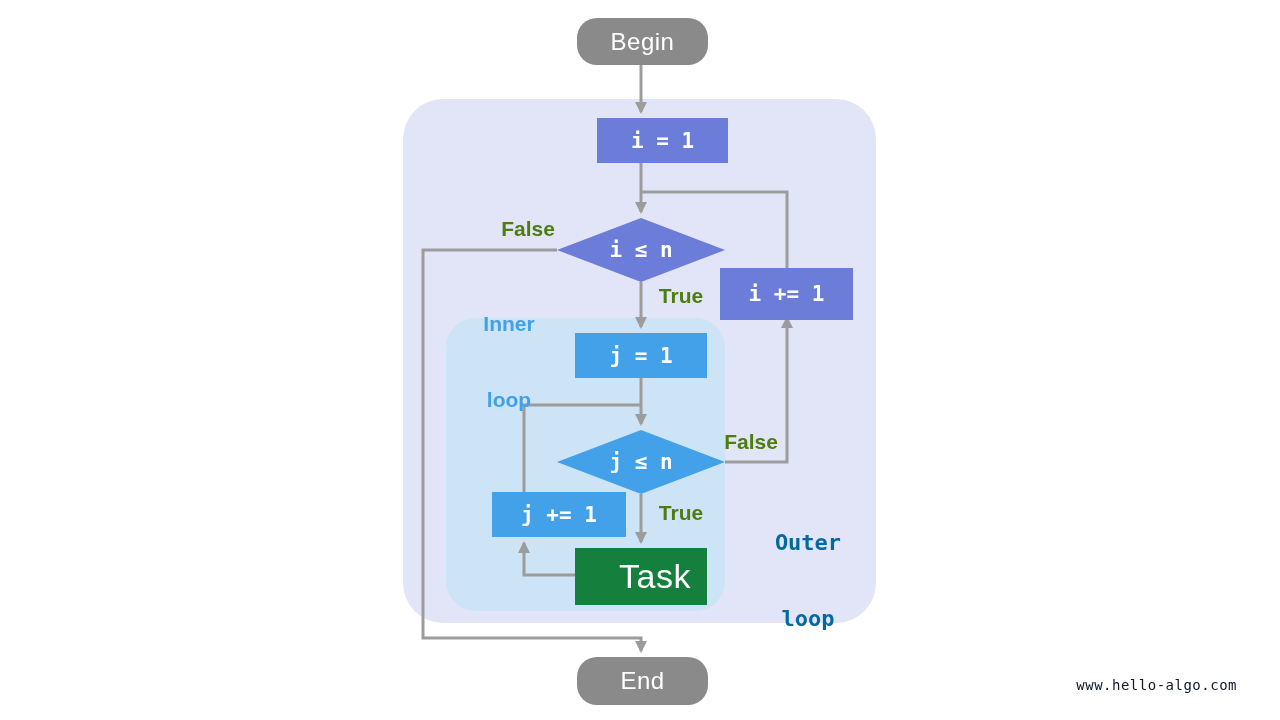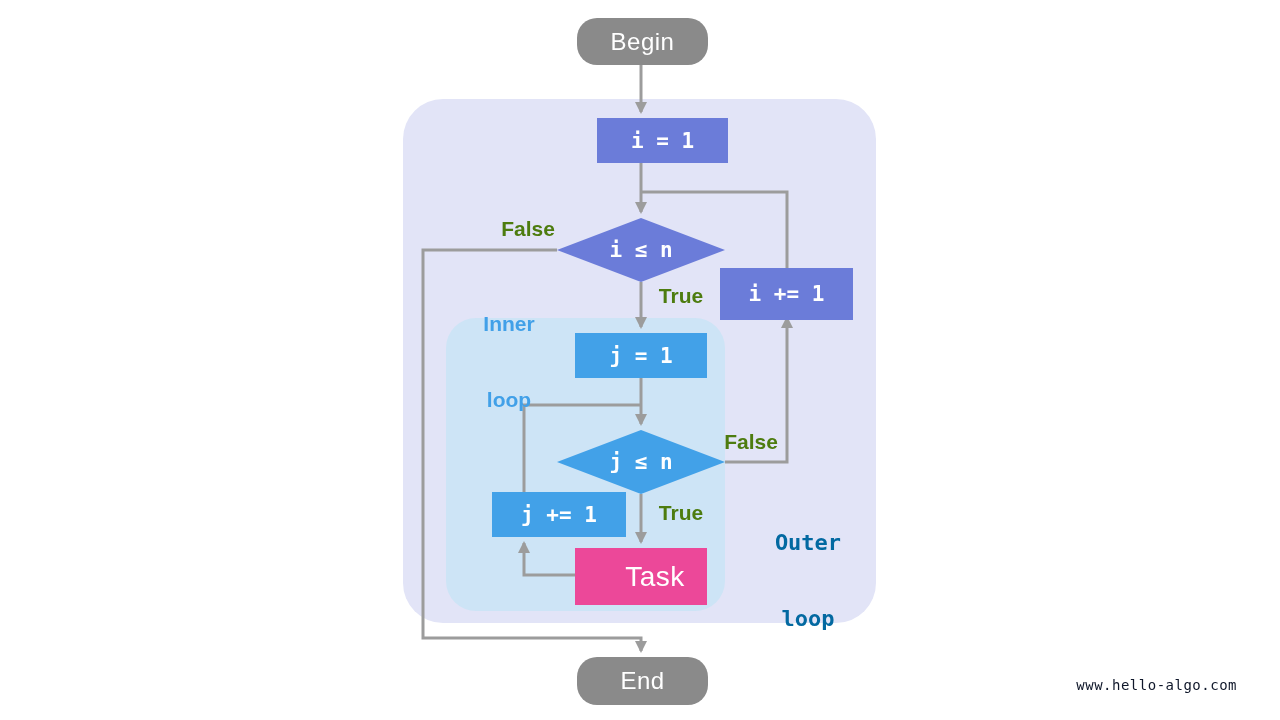--- a/index.html
+++ b/index.html
@@ -24,21 +24,21 @@
   .terminal{
     background:#8A8A8A;border-radius:20px;
     font-size:24px;font-weight:400;letter-spacing:0.5px;
   }
   .code{
     font-family:"DejaVu Sans Mono","Liberation Mono",monospace;
     font-weight:700;font-size:21px;
   }
   .node-outer{background:#6B7CD9;}
   .node-inner{background:#42A1E8;}
-  .node-task{background:#ec4899;font-size:28px;font-weight:400;letter-spacing:0.5px;padding-left:28px;}
+  .node-task{background:#15803d;font-size:34px;font-weight:400;letter-spacing:0.5px;padding-left:28px;}
   .diamond-label{
     position:absolute;display:flex;align-items:center;justify-content:center;
     color:#ffffff;background:transparent;
   }
   .edge-label{
     position:absolute;color:#4d7c0f;font-weight:700;font-size:21px;
     display:flex;align-items:center;justify-content:center;
   }
   .region-label{
     position:absolute;text-align:center;font-weight:700;

